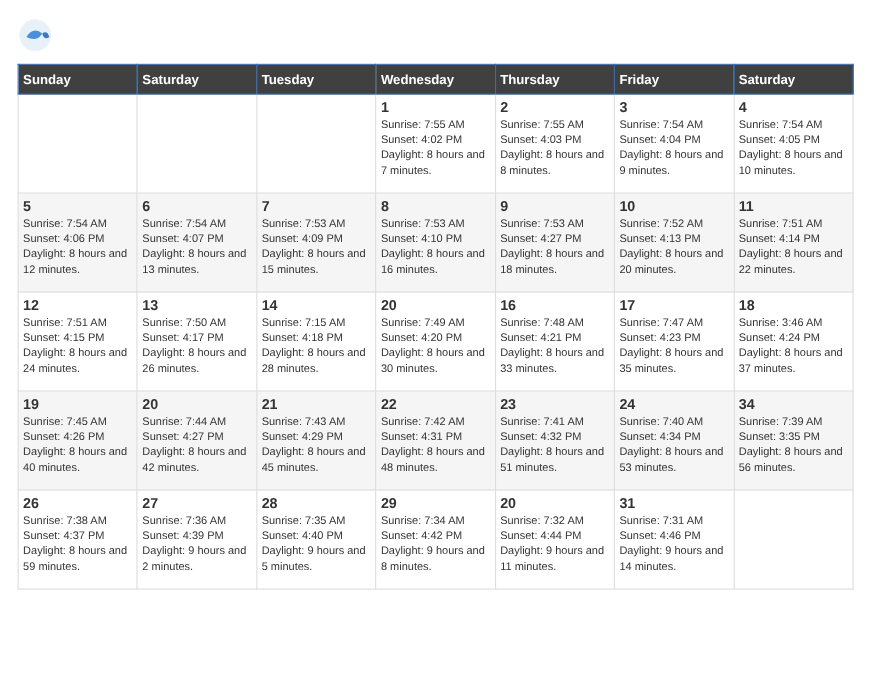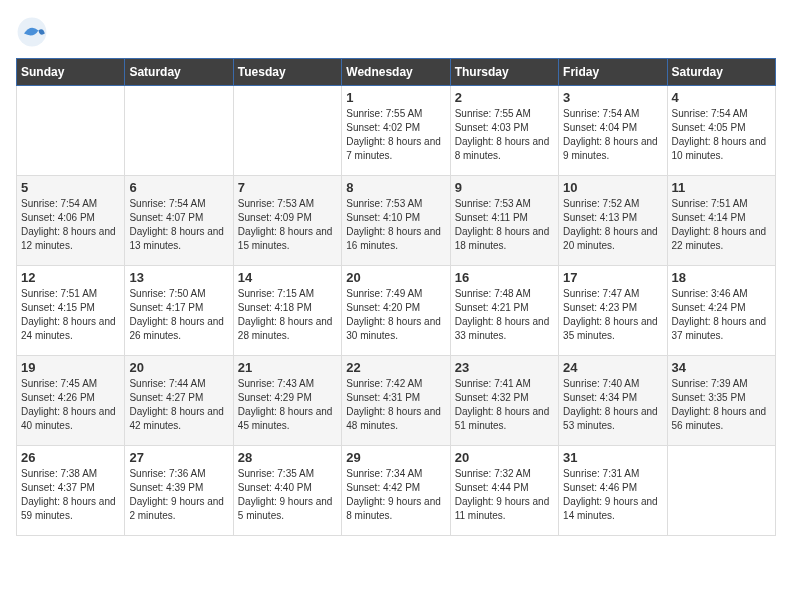--- a/index.html
+++ b/index.html
@@ -180,21 +180,21 @@
         <td>
           <span class="day-number">8</span>
           <div class="day-info">Sunrise: 7:53 AM
 Sunset: 4:10 PM
 Daylight: 8 hours
 and 16 minutes.</div>
         </td>
         <td>
           <span class="day-number">9</span>
           <div class="day-info">Sunrise: 7:53 AM
-Sunset: 4:11 PM
+Sunset: 4:27 PM
 Daylight: 8 hours
 and 18 minutes.</div>
         </td>
         <td>
           <span class="day-number">10</span>
           <div class="day-info">Sunrise: 7:52 AM
 Sunset: 4:13 PM
 Daylight: 8 hours
 and 20 minutes.</div>
         </td>

